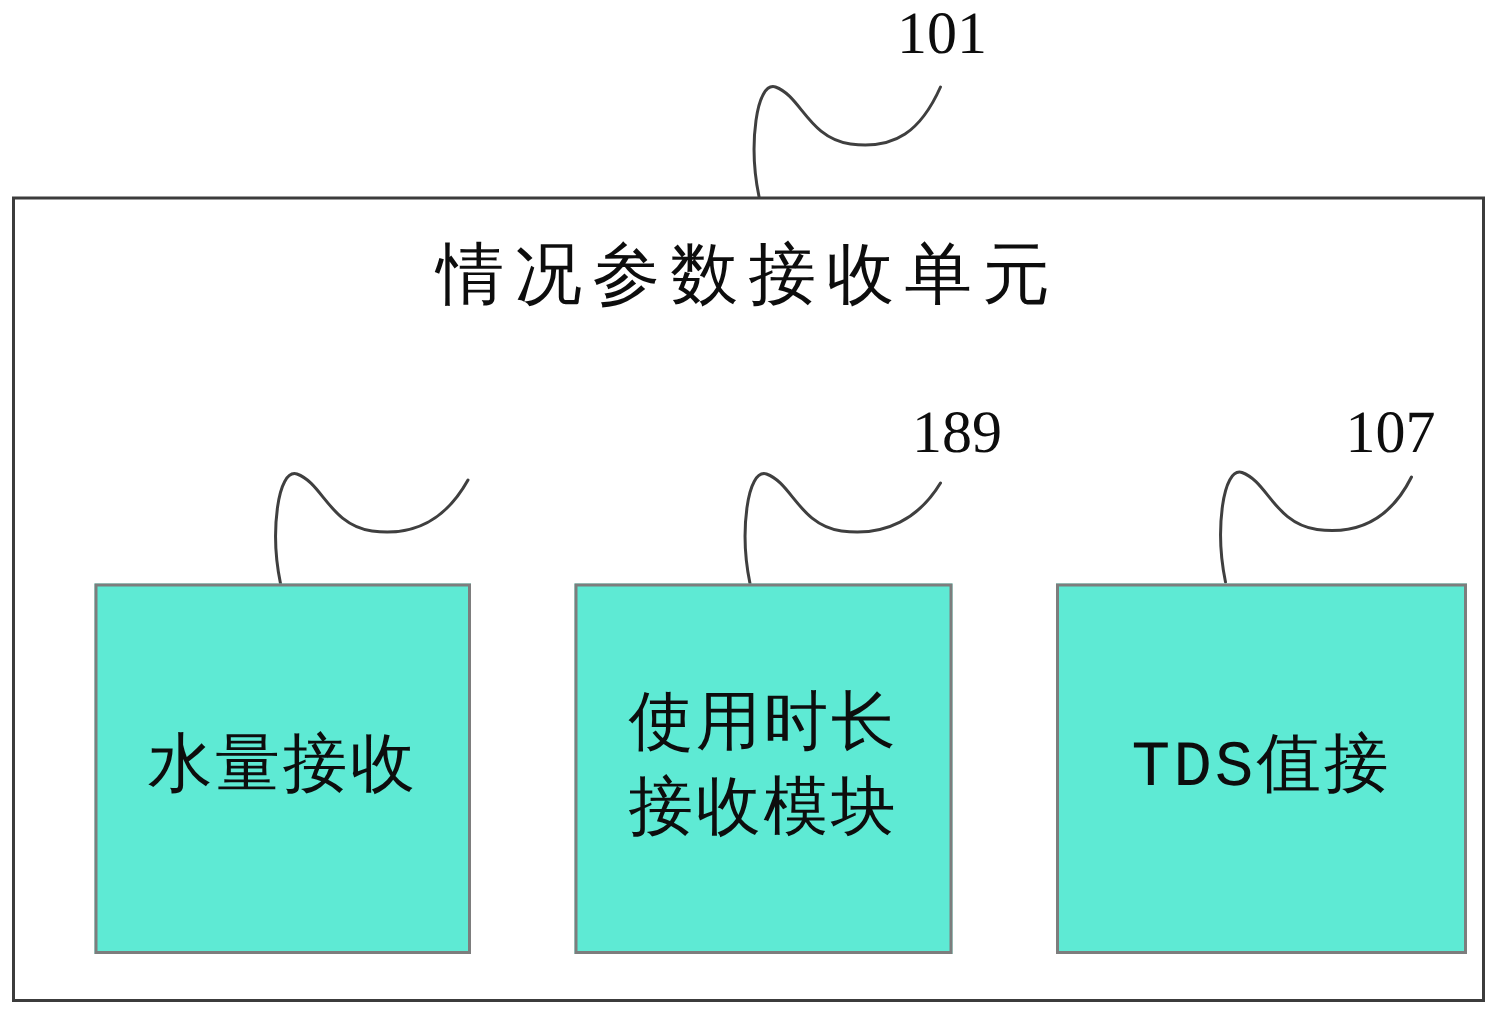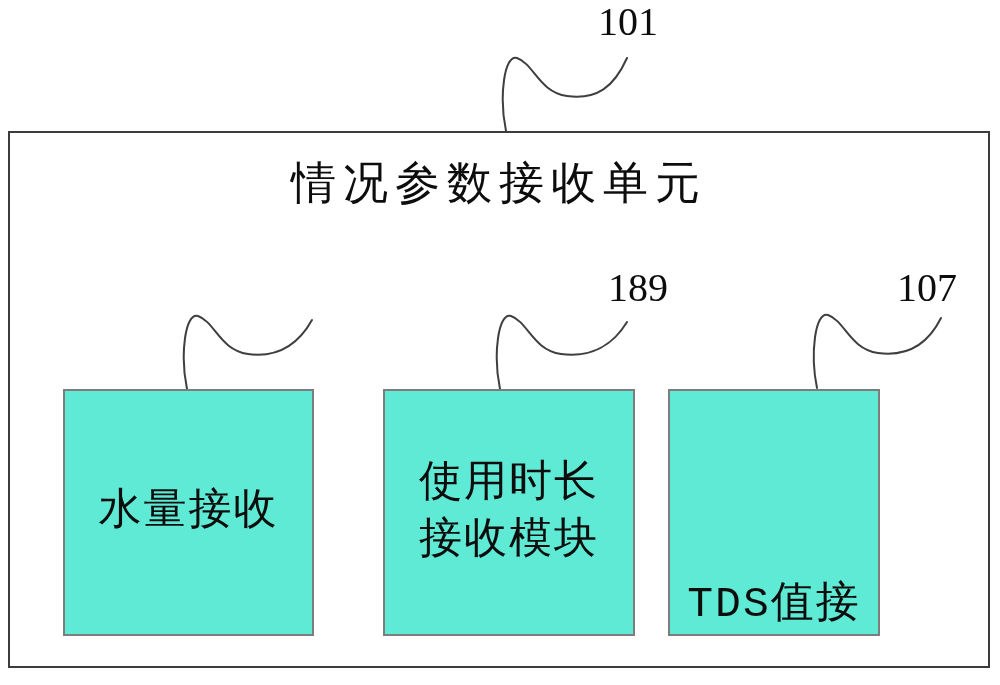--- a/index.html
+++ b/index.html
@@ -71,21 +71,21 @@
   .module-box .line {
     font-size: 43px;
     line-height: 1.32;
     letter-spacing: 2px;
     text-align: center;
     color: #0d0d0d;
     white-space: nowrap;
   }
   .module-1 { left: 63px;  width: 251px; }
   .module-2 { left: 383px; width: 252px; }
-  .module-3 { left: 668px; width: 212px; justify-content: flex-end; }
+  .module-3 { left: 704px; width: 274px; }
 </style>
 </head>
 <body>
 
 <div class="canvas">
 
   <svg class="leader-overlay" viewBox="0 0 1000 685" xmlns="http://www.w3.org/2000/svg">
     <path d="M 506,131 C 499,97 504,54 517,58 C 534,64 539,92 567,96 C 597,100 614,87 627,58" fill="none" stroke="#3f3f3f" stroke-width="2" stroke-linecap="round"></path>
     <path d="M 187,389 C 180,355 185,312 198,316 C 215,322 220,350 248,354 C 278,358 298,345 312,320" fill="none" stroke="#3f3f3f" stroke-width="2" stroke-linecap="round"></path>
     <path d="M 500,389 C 493,355 498,312 511,316 C 528,322 533,350 561,354 C 591,358 613,345 627,322" fill="none" stroke="#3f3f3f" stroke-width="2" stroke-linecap="round"></path>

